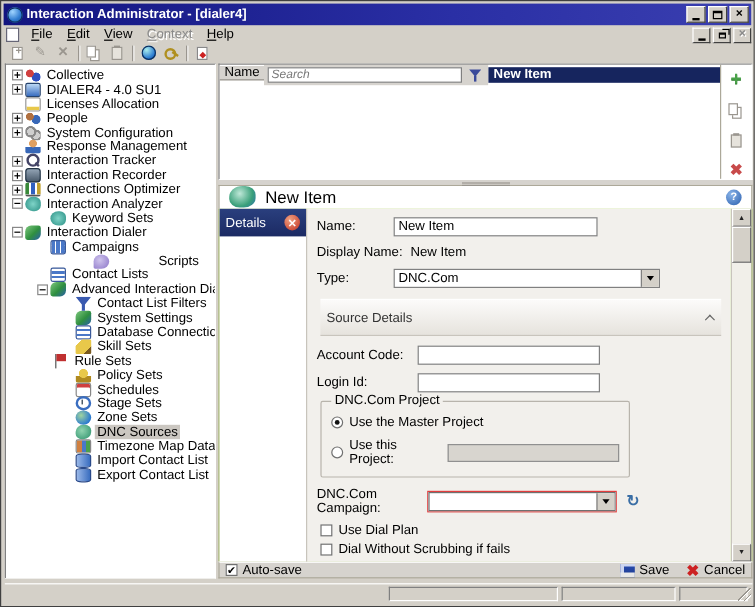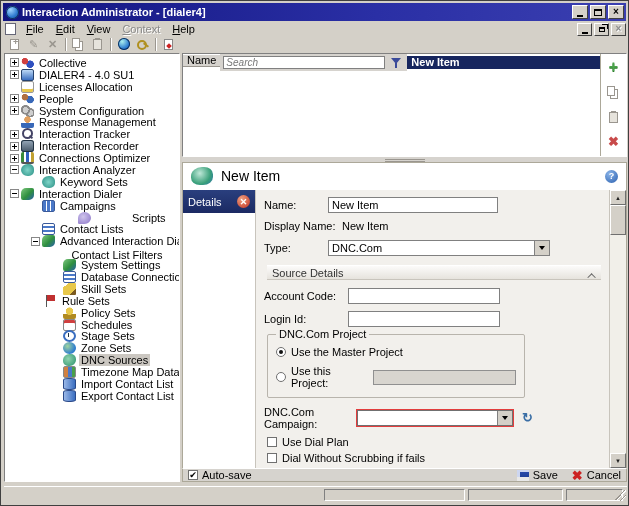--- a/index.html
+++ b/index.html
@@ -120,21 +120,21 @@
   .formarea{flex:1;background:#f2f0ec;border-left:1px solid #c8c4bc;padding:7px 4px 0 8px;position:relative;}
   .frow{display:flex;align-items:center;margin-bottom:7px;}
   .flabel{width:64px;min-width:64px;}
   .flabel2{width:84px;min-width:84px;}
   .tinput{height:16px;border:1px solid #808080;background:#fff;font-size:11px;padding:0 3px;}
   .w170{width:170px;} .w152{width:152px;}
   .combo{display:flex;height:16px;border:1px solid #808080;background:#fff;}
   .combo .cval{flex:1;padding:1px 3px;line-height:13px;}
   .combo .cbtn{width:15px;background:#d4d0c8;border-left:1px solid #808080;display:flex;align-items:center;justify-content:center;}
   .arr-down{width:0;height:0;border-left:3px solid transparent;border-right:3px solid transparent;border-top:4px solid #000;}
-  .band{height:15px;margin:9px 4px 8px 3px;background:linear-gradient(#fcfbfa,#e6e3dd);border-top:1px solid #fff;border-bottom:1px solid #c8c4bc;display:flex;align-items:flex-end;padding:0 5px;color:#333;}
+  .band{height:31px;margin:9px 4px 8px 3px;background:linear-gradient(#fcfbfa,#e6e3dd);border-top:1px solid #fff;border-bottom:1px solid #c8c4bc;display:flex;align-items:center;padding:0 5px;color:#333;}
   .chev{margin-left:auto;width:6px;height:6px;border-top:1px solid #666;border-left:1px solid #666;transform:rotate(45deg) translateY(2px);}
   .groupbox{width:258px;border:1px solid #b8b4ac;border-radius:2px;margin:2px 0 8px 3px;padding:4px 8px 8px 8px;position:relative;}
   .legend{position:absolute;top:-7px;left:8px;background:#f2f0ec;padding:0 3px;}
   .radio-row{display:flex;align-items:center;margin-top:7px;}
   .radio{width:10px;height:10px;min-width:10px;border-radius:50%;border:1px solid #707070;background:#fff;margin-right:5px;position:relative;}
   .radio.sel:after{content:"";position:absolute;left:2px;top:2px;width:4px;height:4px;border-radius:50%;background:#111;}
   .dis-input{height:15px;width:150px;border:1px solid #909090;background:#d8d5cf;margin-left:5px;}
   .redwrap{border:1px solid #e23d3d;padding:0;}
   .refresh{margin-left:8px;font-size:13px;color:#3a6ea5;line-height:12px;cursor:pointer;font-weight:bold;}
   .cb-row{display:flex;align-items:center;margin:0 0 4px 3px;}
@@ -307,21 +307,21 @@
         <div class="trow" style="padding-left: 26px;">
           <span class="texp none"></span>
           <span class="ti ti-table"></span>
           <span class="tlabel">Contact Lists</span>
         </div>
         <div class="trow" style="padding-left: 26px;">
           <span class="texp minus"></span>
           <span class="ti ti-phone-green"></span>
           <span class="tlabel">Advanced Interaction Dialer</span>
         </div>
-        <div class="trow" style="padding-left: 47px; flex-direction: column;">
+        <div class="trow" style="padding-left: 47px;">
           <span class="texp none"></span>
           <span class="ti ti-funnel"></span>
           <span class="tlabel">Contact List Filters</span>
         </div>
         <div class="trow" style="padding-left: 47px;">
           <span class="texp none"></span>
           <span class="ti ti-phone-green"></span>
           <span class="tlabel">System Settings</span>
         </div>
         <div class="trow" style="padding-left: 47px;">

